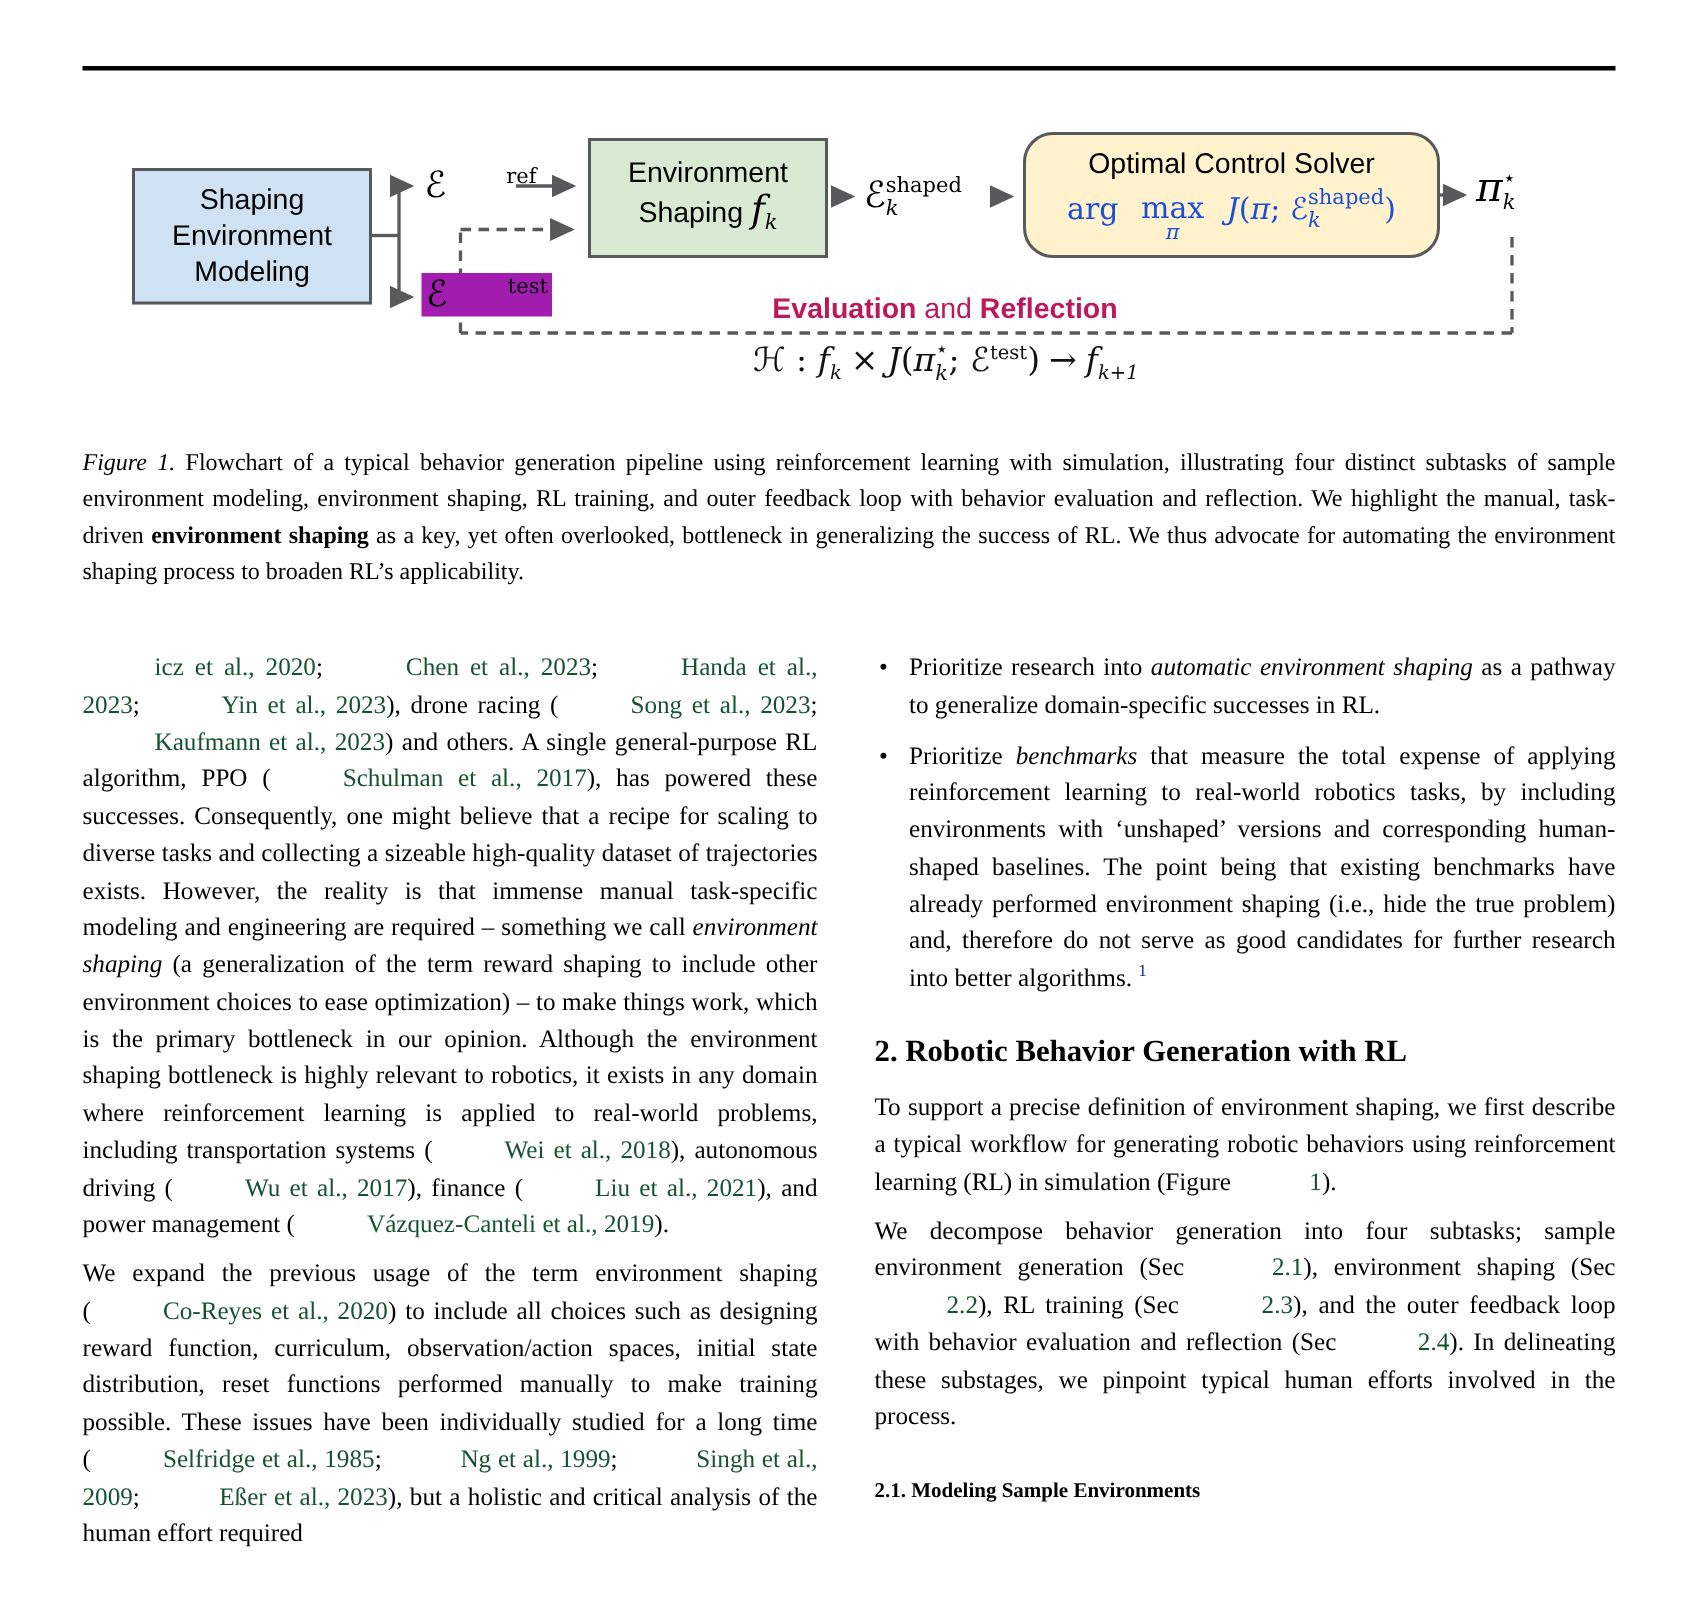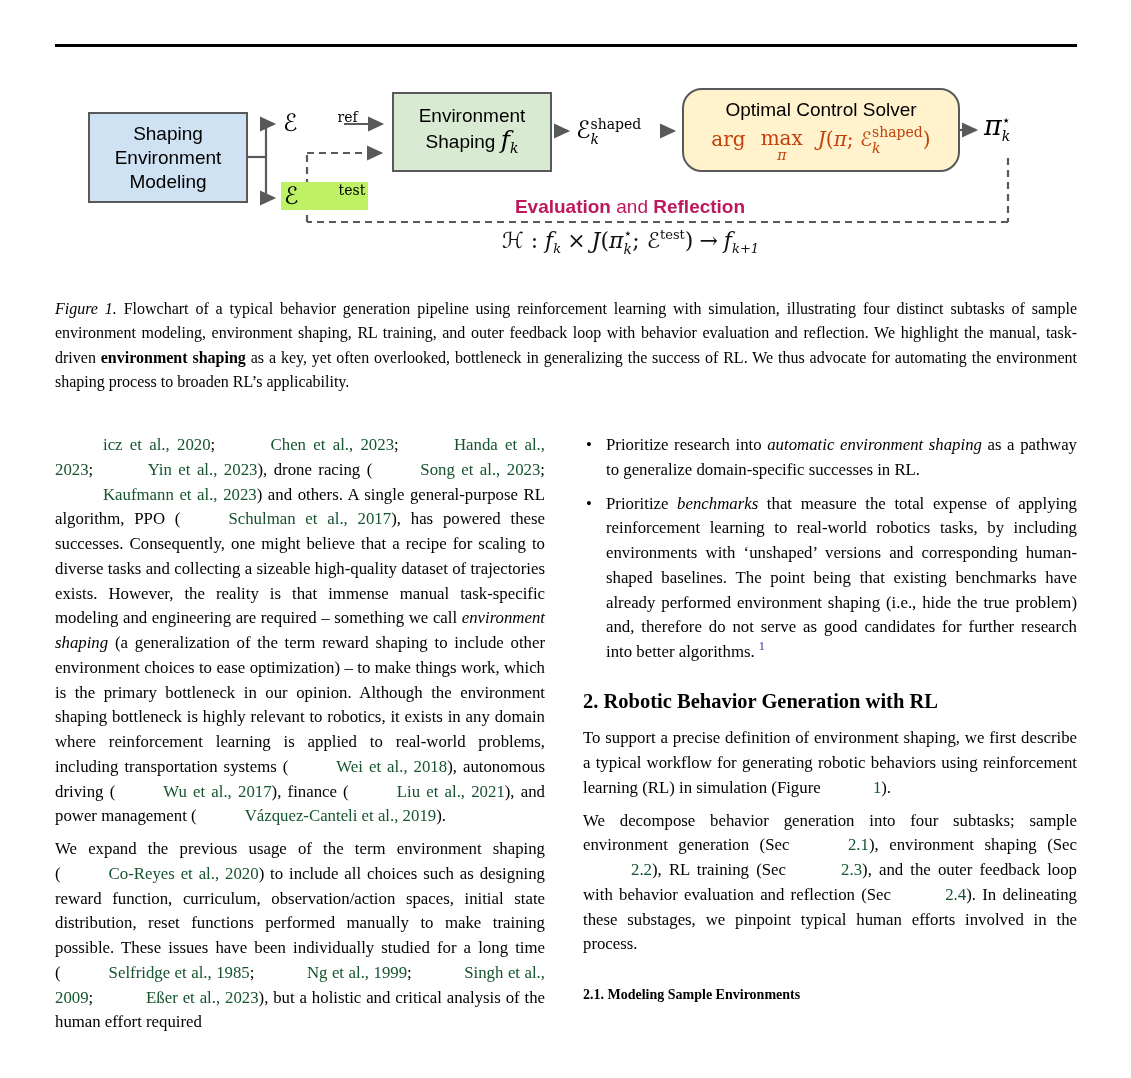--- a/index.html
+++ b/index.html
@@ -20,27 +20,27 @@
   .box-sample{left:88px;top:112px;width:156px;height:87px;background:#cfe2f3;}
   .box-shaping{left:392px;top:92px;width:156px;height:76px;background:#d9ead3;}
   .box-solver{left:682px;top:88px;width:274px;height:80px;background:#fff2cc;border-radius:20px;}
   .m{font-family:"DejaVu Serif","DejaVu Sans",serif;}
   .mi{font-family:"DejaVu Serif","DejaVu Sans",serif;font-style:italic;}
   .fbig{font-size:25px;}
   .msub{font-size:14px;font-style:italic;font-family:"DejaVu Serif",serif;}
   .mlabel{position:absolute;font-size:24px;}
   .mlabel sup{font-size:14px;font-family:"DejaVu Serif",serif;font-style:normal;margin-left:40px;}
   .lab-eref{left:283px;top:109px;}
-  .lab-etest{left:281px;top:182px;background:#bef264;padding:0 3px;}
+  .lab-etest{left:281px;top:182px;background:#a21caf;padding:0 3px;}
   .lab-eshaped{left:576px;top:116px;}
   .lab-pistar{left:984px;top:110px;font-size:27px;}
   .ss{display:inline-block;vertical-align:middle;line-height:1.12;font-size:14px;text-align:left;}
   .ss .top{display:block;font-style:normal;font-family:"DejaVu Serif",serif;}
   .ss .bot{display:block;font-style:italic;font-family:"DejaVu Serif",serif;}
-  .solver-formula{font-family:"DejaVu Serif","DejaVu Sans",serif;font-size:20px;color:#c2410c;margin-top:3px;}
+  .solver-formula{font-family:"DejaVu Serif","DejaVu Sans",serif;font-size:20px;color:#1d4ed8;margin-top:3px;}
   .amstack{display:inline-block;vertical-align:-14px;text-align:center;line-height:1;margin:0 15px;}
   .amtop{display:block;}
   .ambot{display:block;font-size:14px;font-style:italic;}
   .eval-label{position:absolute;left:480px;top:196px;width:300px;text-align:center;
               font-family:"Liberation Sans",sans-serif;font-size:19px;color:#be185d;}
   .eval-label b{font-weight:bold;}
   .equation{position:absolute;left:458px;top:226px;width:345px;text-align:center;
             font-family:"DejaVu Serif","DejaVu Sans",serif;font-size:22px;color:#111;}
   .equation .op{margin:0 6px;}
   .equation .colon{margin:0 7px;}

